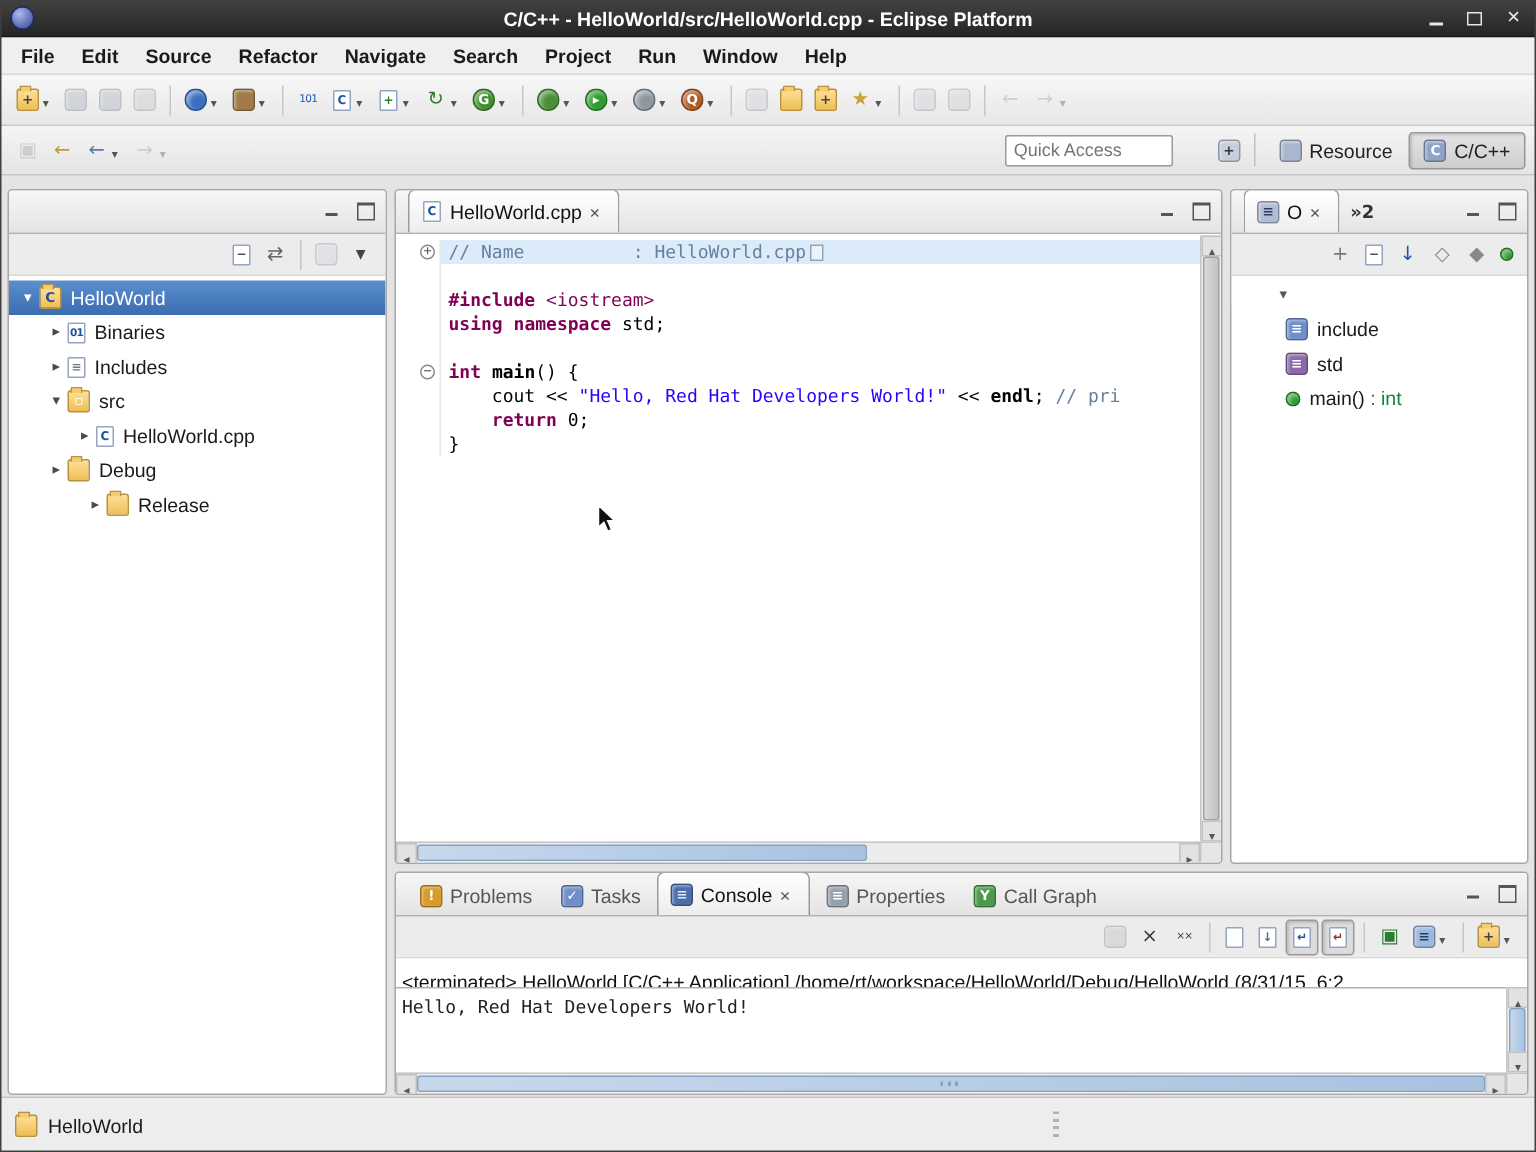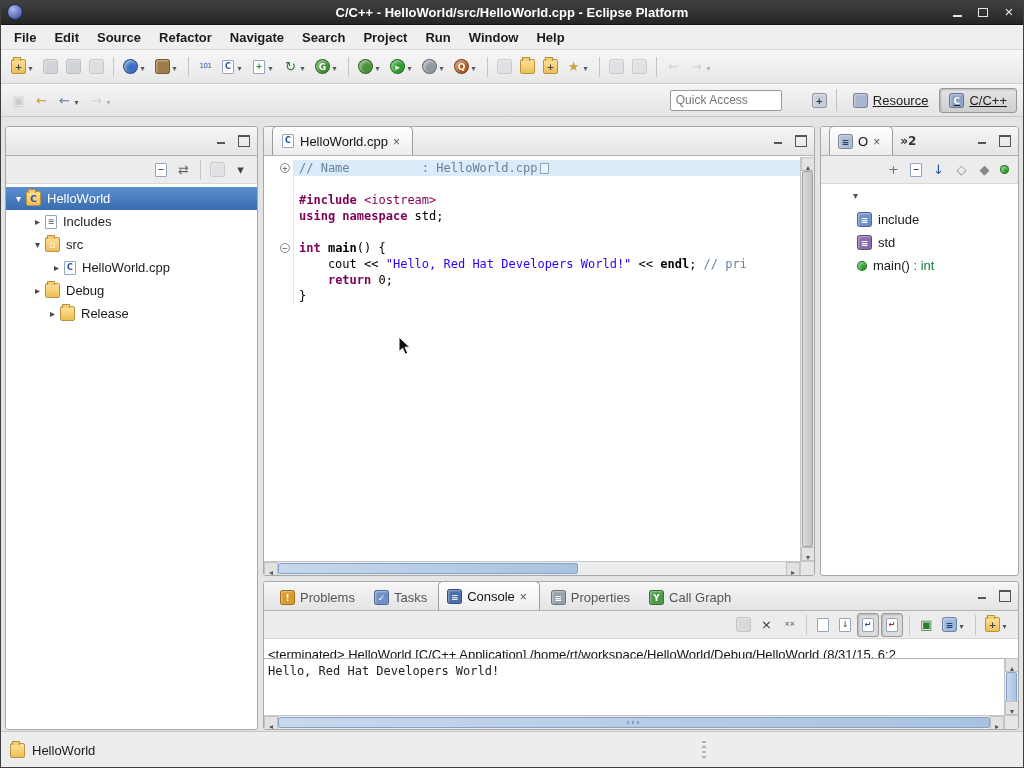--- a/index.html
+++ b/index.html
@@ -38,21 +38,21 @@
 .shape.circle{border-radius:50%;border:1px solid rgba(0,0,0,.28);box-shadow:inset 2px 2px 3px rgba(255,255,255,.45);color:#fff;}
 .shape.box{border-radius:3px;border:1px solid rgba(0,0,0,.28);box-shadow:inset 1px 1px 2px rgba(255,255,255,.45);color:#fff;background:#c9cdd3;}
 .shape.glyph{font-size:13px;font-weight:normal;line-height:15px;color:#444;}
 .shape.doc{width:12px;height:14px;background:#fff;border:1px solid #93a5c0;border-radius:1px;font-size:8px;line-height:12px;color:#333;margin:0 1px;}
 .shape.folder{background:linear-gradient(#ffe098,#eebe56);border:1px solid #b8923e;border-radius:2px;color:#1f4f9f;font-size:9px;line-height:15px;}
 .shape.folder::before{content:"";position:absolute;top:-3px;left:1px;width:6px;height:3px;background:#f3cd6f;border:1px solid #b8923e;border-bottom:none;border-radius:1px 1px 0 0;}
 
 
 .quick-access{width:112px;height:21px;border:1px solid #9a9a9a;border-radius:2px;background:#fff;font-size:12px;padding:0 5px;color:#333;margin-right:26px;font-family:"Liberation Sans",sans-serif;}
 .persp-sep{width:1px;height:22px;background:#c0c0c0;margin:0 5px;display:inline-block;}
-.persp-buttons{display:inline-flex;align-items:flex-end;text-decoration:underline;}
+.persp-buttons{display:inline-flex;align-items:flex-end;}
 .persp-btn{display:inline-flex;align-items:center;gap:5px;height:25px;padding:0 9px;border-radius:3px;margin-left:2px;color:#222;}
 .persp-btn.active{background:linear-gradient(#e4e4e4,#cecece);border:1px solid #979797;box-shadow:inset 1px 1px 2px rgba(0,0,0,.18);}
 .persp-label{white-space:nowrap;}
 
 
 .panel{position:absolute;background:#fff;border:1px solid #a8a8a8;border-radius:3px;overflow:hidden;}
 #explorer{left:5px;top:126px;width:253px;height:604px;}
 #editor{left:263px;top:126px;width:552px;height:450px;}
 #outline{left:820px;top:126px;width:199px;height:450px;}
 #console{left:263px;top:581px;width:756px;height:149px;}
@@ -314,39 +314,44 @@
       </span>
     </div>
   <div class="tree">
       <div class="tree-row selected" style="padding-left: 6px;">
         <span class="tw tw-down"></span>
         <span class="shape folder" style="color: rgb(31, 79, 159);">C</span>
         <span class="tl">HelloWorld</span>
       </div>
       <div class="tree-row" style="padding-left: 25px;">
         <span class="tw tw-right"></span>
+        <span class="shape doc" style="color: rgb(31, 79, 159); font-size: 7px; letter-spacing: -0.5px;">01</span>
+        <span class="tl">Binaries</span>
+      </div>
+      <div class="tree-row" style="padding-left: 25px;">
+        <span class="tw tw-right"></span>
         <span class="shape doc" style="color: rgb(119, 119, 119);">≡</span>
         <span class="tl">Includes</span>
       </div>
       <div class="tree-row" style="padding-left: 25px;">
         <span class="tw tw-down"></span>
         <span class="shape folder" style="color: rgb(255, 255, 255);">▫</span>
         <span class="tl">src</span>
       </div>
       <div class="tree-row" style="padding-left: 44px;">
         <span class="tw tw-right"></span>
         <span class="shape doc" style="color: rgb(31, 79, 159);">C</span>
         <span class="tl">HelloWorld.cpp</span>
       </div>
       <div class="tree-row" style="padding-left: 25px;">
         <span class="tw tw-right"></span>
         <span class="shape folder"></span>
         <span class="tl">Debug</span>
       </div>
-      <div class="tree-row" style="padding-left: 40px;">
+      <div class="tree-row" style="padding-left: 15px; margin-left: 36px;">
         <span class="tw tw-right"></span>
         <span class="shape folder"></span>
         <span class="tl">Release</span>
       </div>
     </div>
 </div>
 
 <div class="panel" id="editor">
   <div class="view-header">
     <span class="view-tab active">

